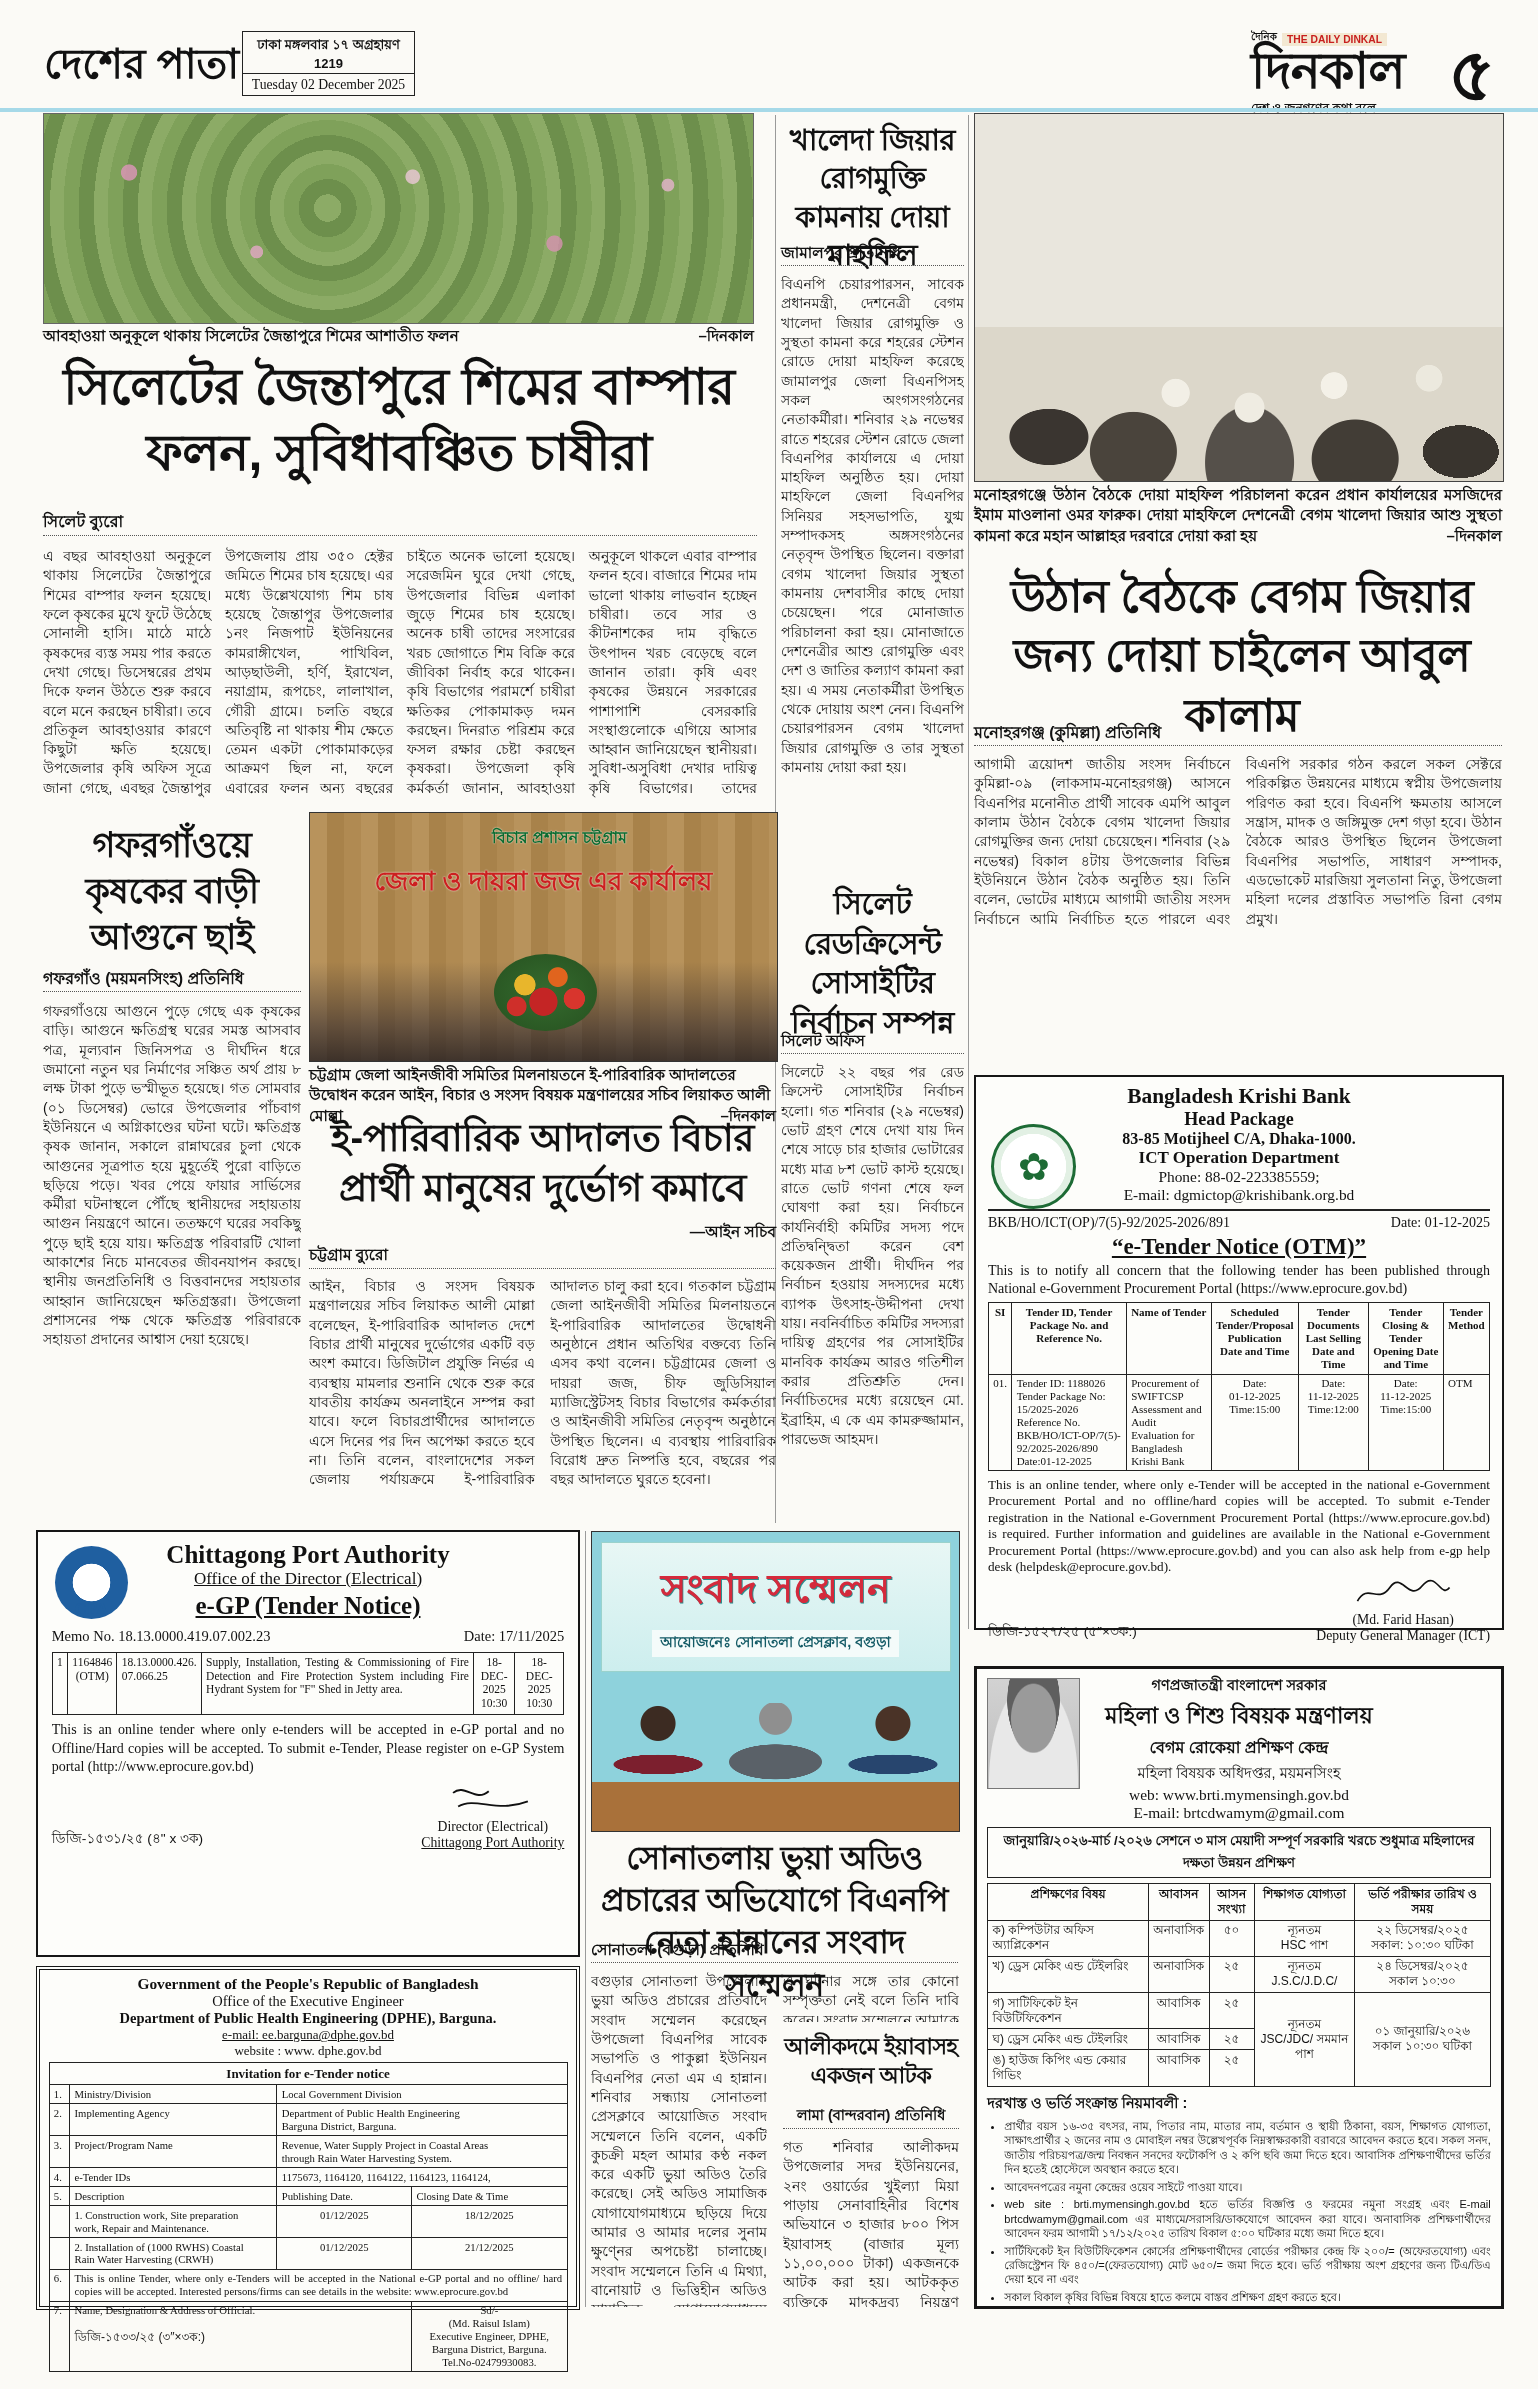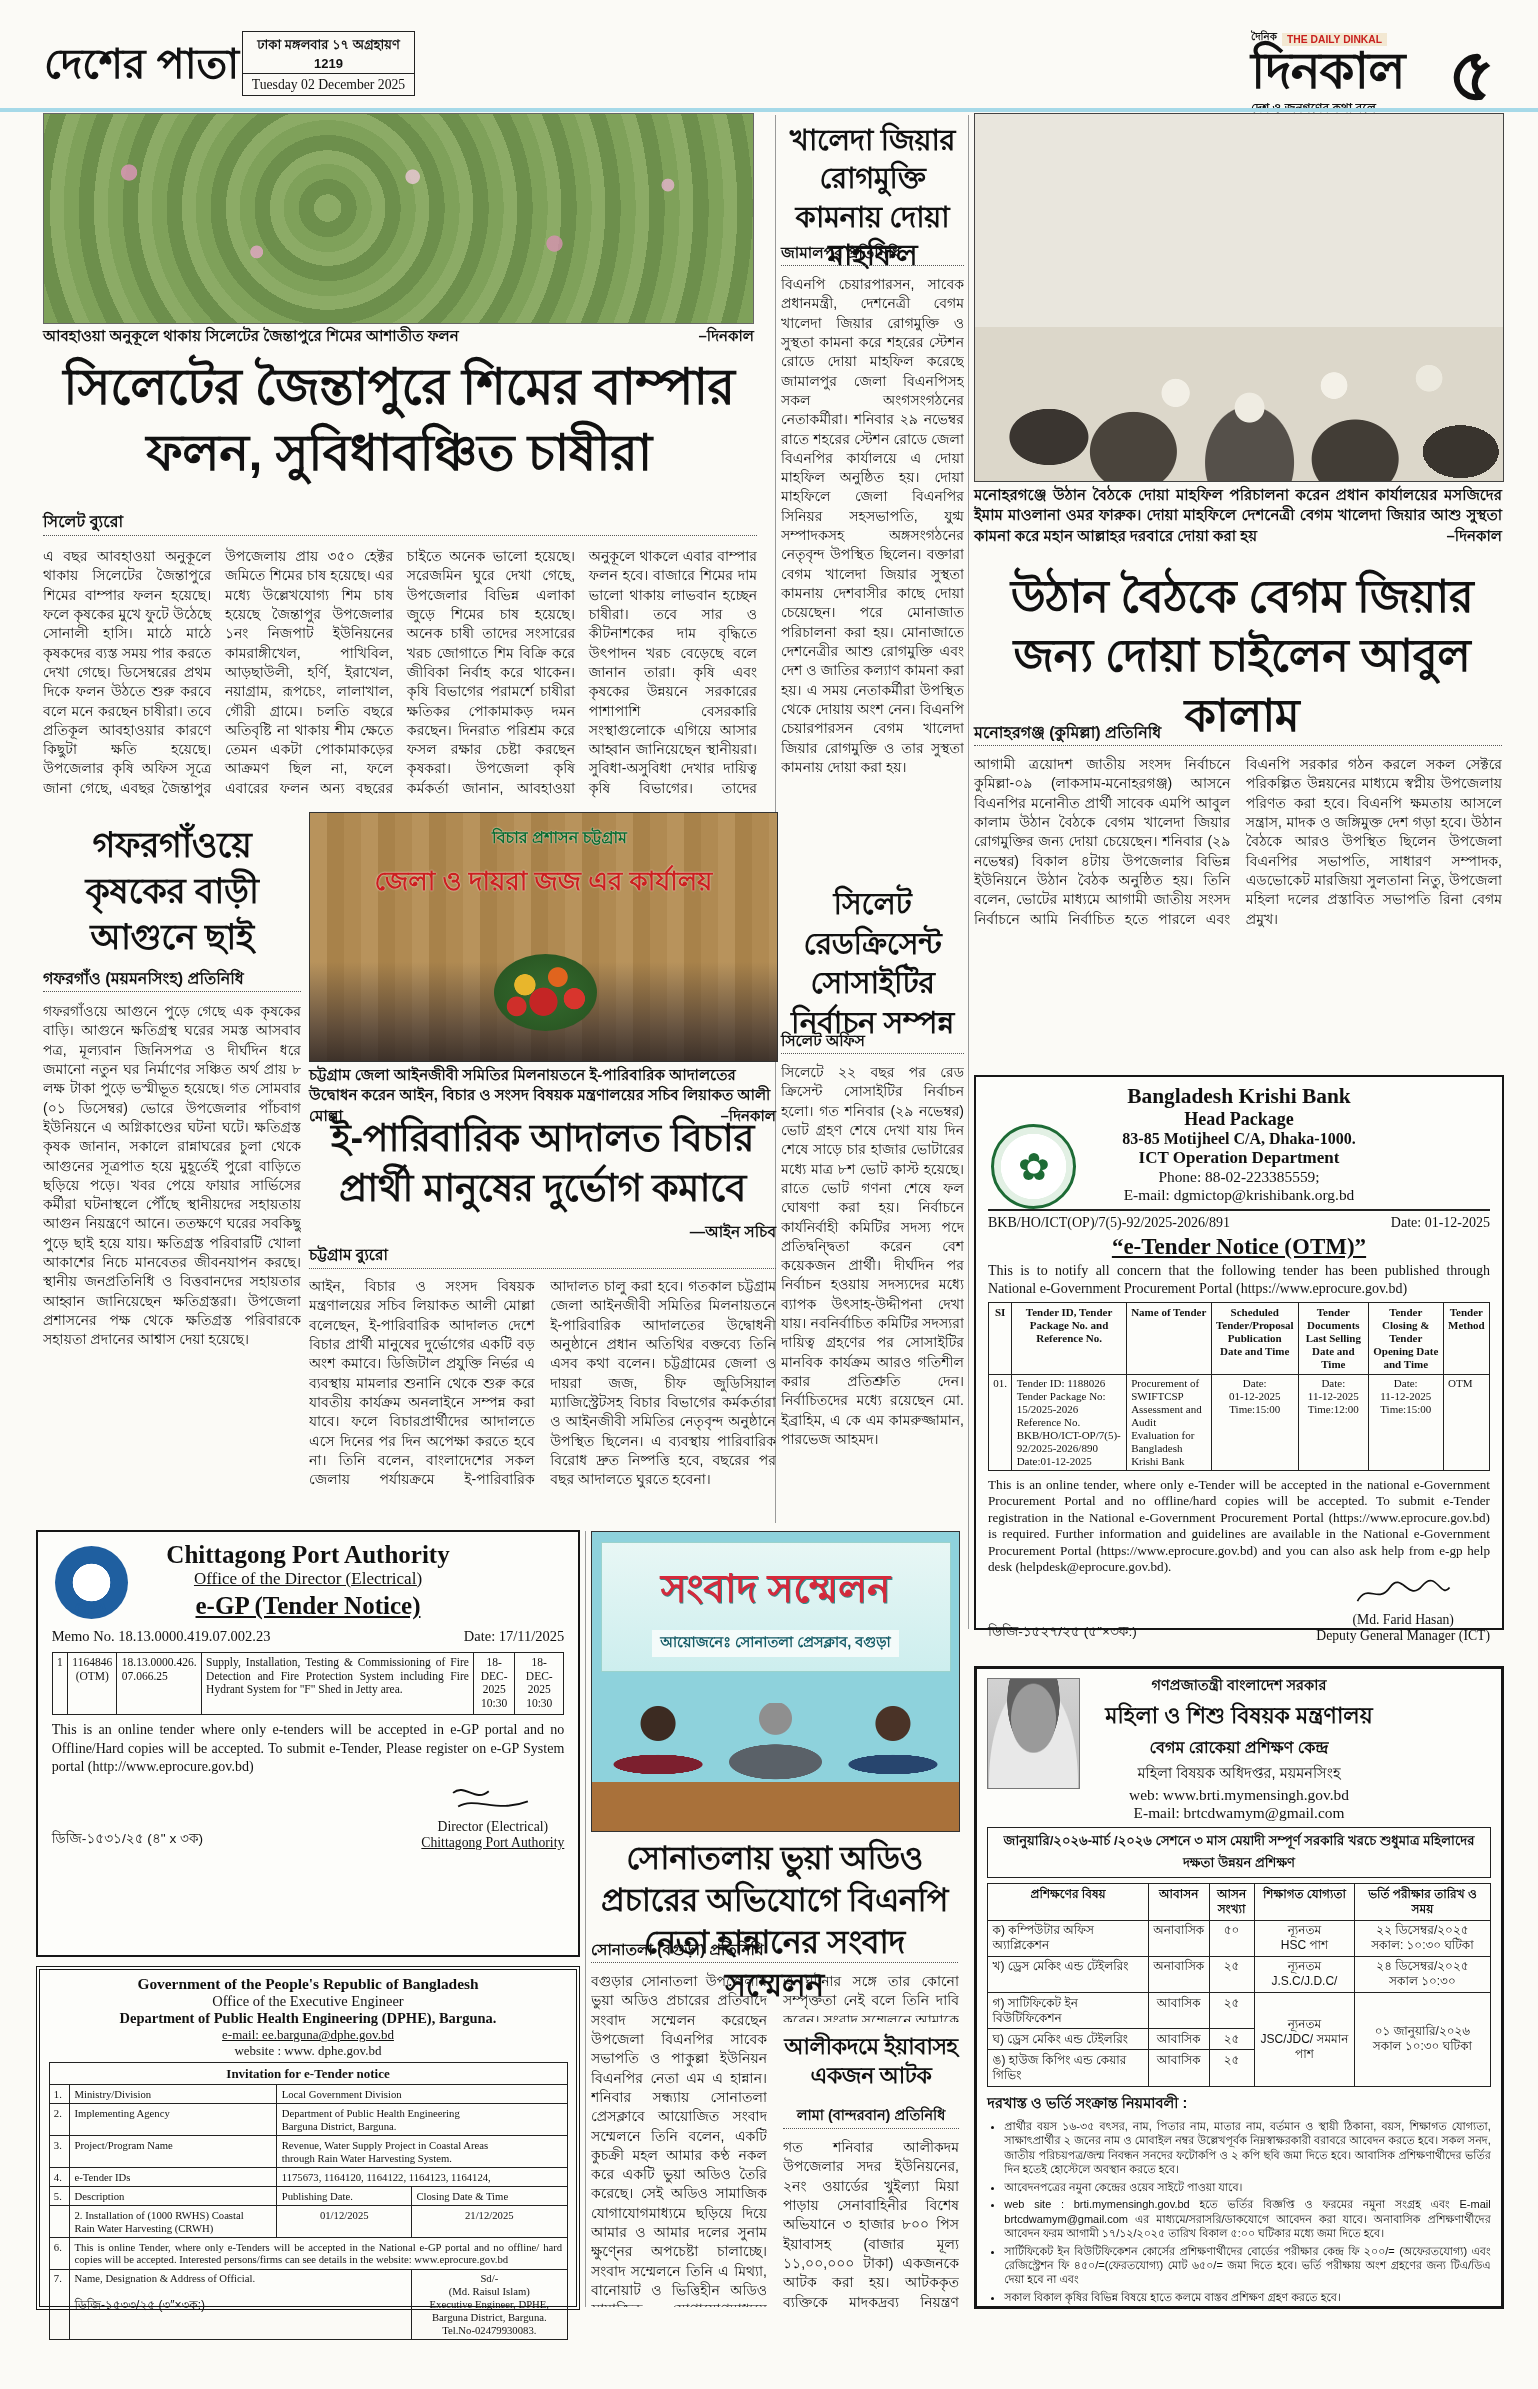--- a/index.html
+++ b/index.html
@@ -278,20 +278,27 @@
         <td colspan="2">1175673, 1164120, 1164122, 1164123, 1164124,</td>
       </tr>
       <tr>
         <td>5.</td>
         <td>Description</td>
         <td style="width:26%;">Publishing Date.</td>
         <td style="width:30%;">Closing Date &amp; Time</td>
       </tr>
       <tr>
         <td></td>
+        <td class="pre">1. Construction work, Site preparation
+work, Repair and Maintenance.</td>
+        <td class="ctr">01/12/2025</td>
+        <td class="ctr">18/12/2025</td>
+      </tr>
+      <tr>
+        <td></td>
         <td class="pre">2. Installation of (1000 RWHS) Coastal
 Rain Water Harvesting (CRWH)</td>
         <td class="ctr">01/12/2025</td>
         <td class="ctr">21/12/2025</td>
       </tr>
       <tr>
         <td>6.</td>
         <td colspan="3" class="just">This is online Tender, where only e-Tenders will be accepted in the National e-GP portal and no offline/ hard copies will be accepted. Interested persons/firms can see details in the website: www.eprocure.gov.bd</td>
       </tr>
       <tr>

